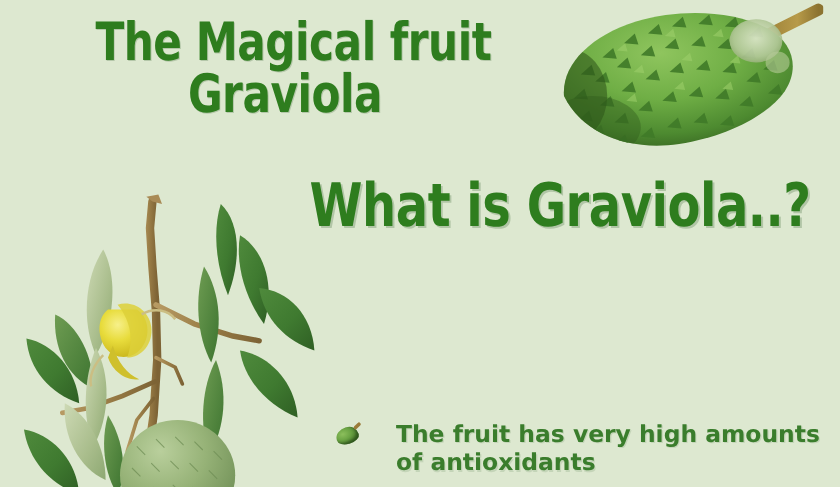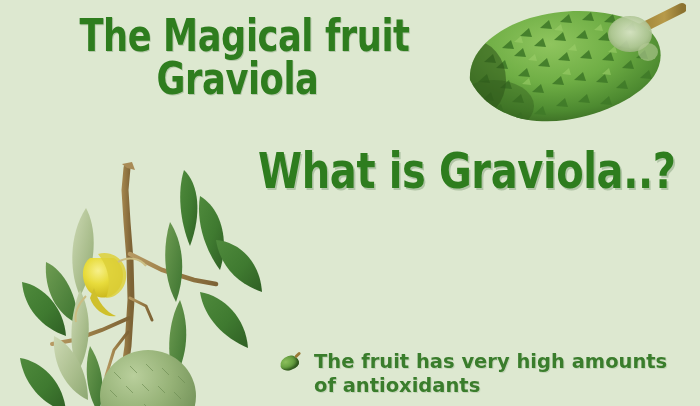--- a/index.html
+++ b/index.html
@@ -59,21 +59,21 @@
     white-space: nowrap;
   }
 
   
   .bullet-row {
     position: absolute;
     display: flex;
     align-items: flex-start;
   }
   #bullet-1 { left: 288px; top: 226px; width: 406px; }
-  #bullet-2 { left: 280px; top: 350px; width: 414px; }
+  #bullet-2 { left: 280px; top: 350px; width: 414px; gap: 16px; }
 
   .bullet-marker {
     flex: 0 0 auto;
     width: 24px;
     height: 18px;
     margin-top: 5px;
     position: relative;
   }
   .bullet-text {
     flex: 1 1 auto;

